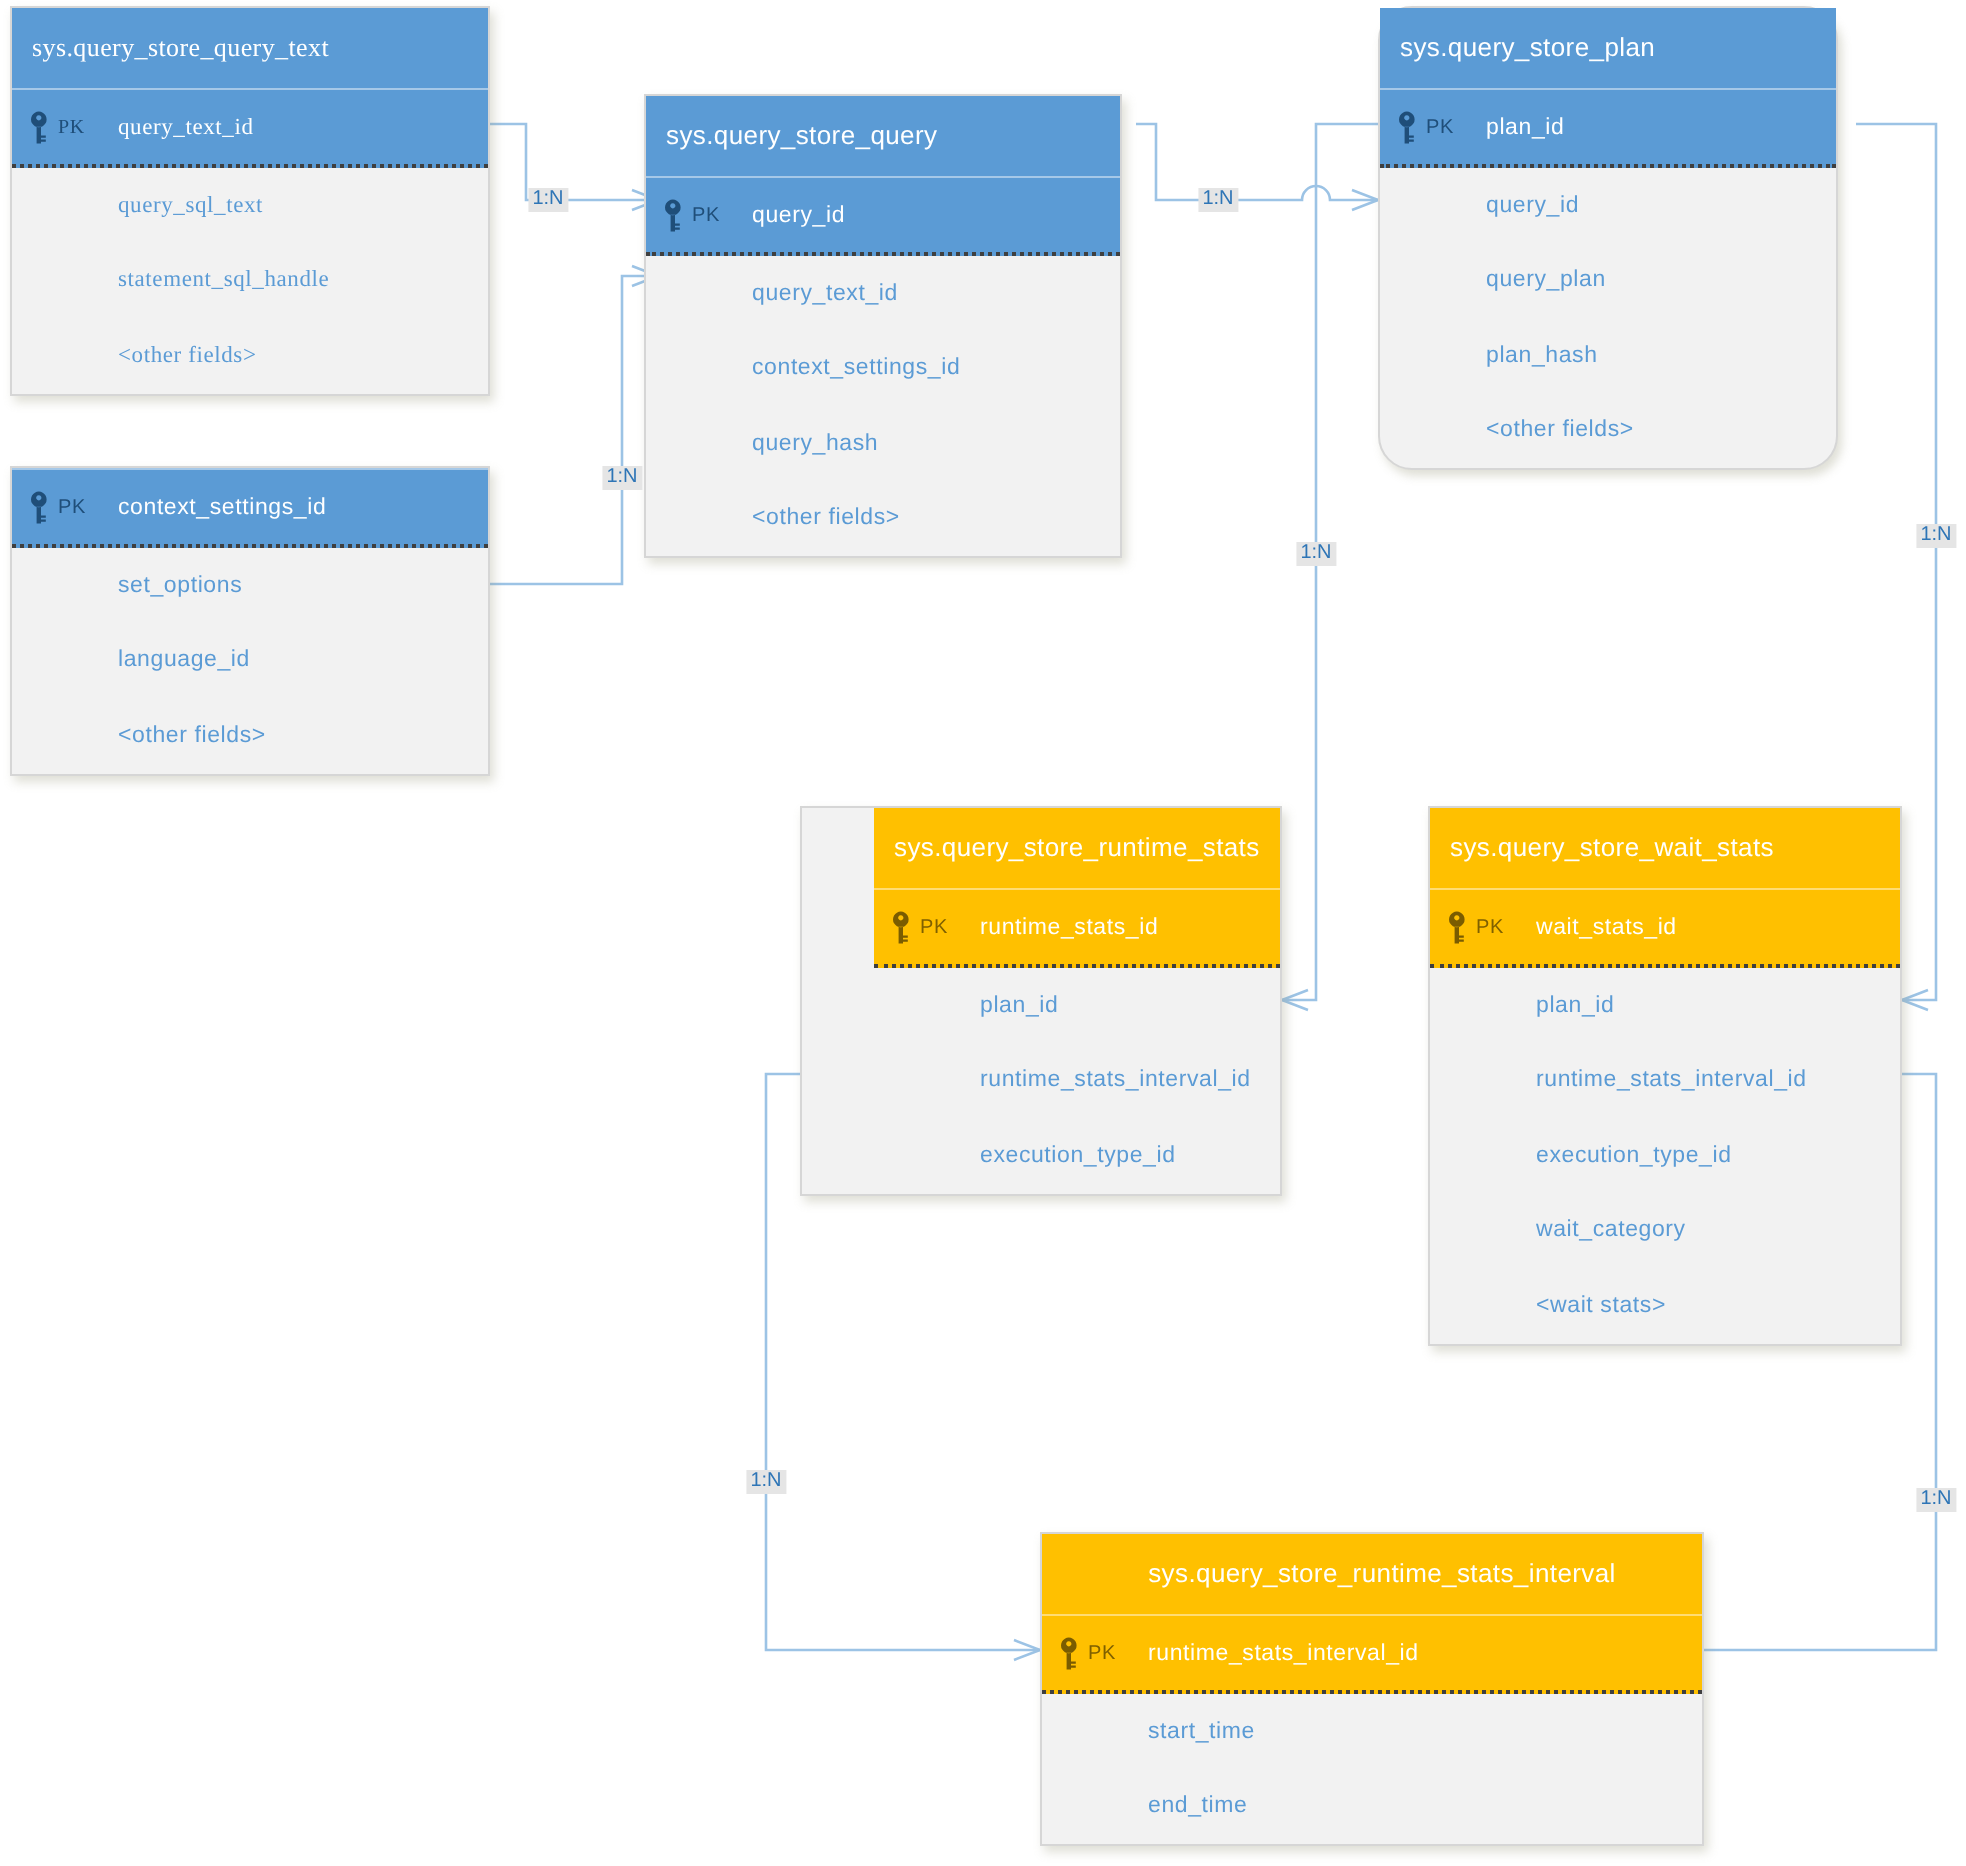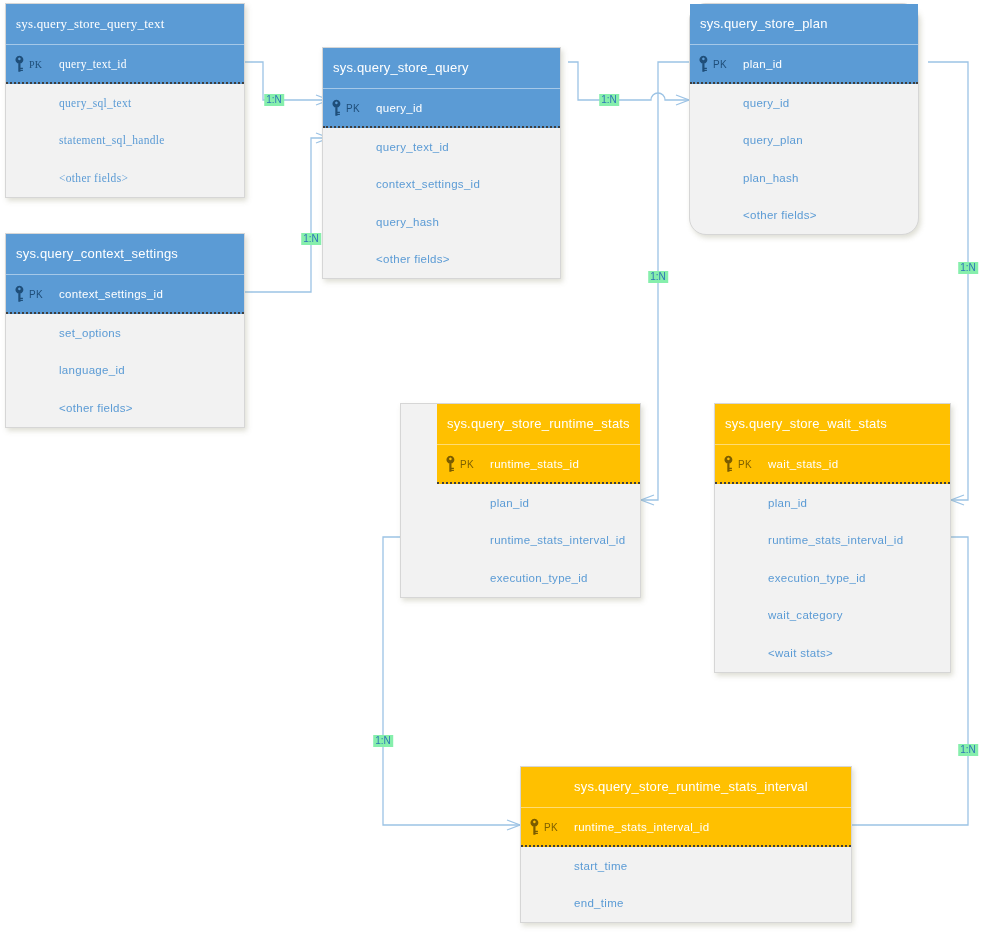--- a/index.html
+++ b/index.html
@@ -36,21 +36,21 @@
   .tbl.blue .keyicon{color:#1f4e79;}
   .tbl.orange .keyicon{color:#7a5c00;}
   .pklbl{
     position:absolute;left:23px;top:50%;transform:translateY(-50%);
     font-size:10px;letter-spacing:.3px;
   }
   .tbl.blue .pklbl{color:#1f4e79;}
   .tbl.orange .pklbl{color:#7f6000;}
   .card{
     position:absolute;transform:translate(-50%,-50%);
-    font-size:10px;line-height:12px;color:#2e75b6;background:#86efac;
+    font-size:10px;line-height:12px;color:#2e75b6;background:#e5e5e5;
     padding:0 2px;white-space:nowrap;
   }
 </style>
 </head>
 <body>
 
 <div id="canvas">
   <svg id="wires" xmlns="http://www.w3.org/2000/svg" viewBox="0 0 983 933">
       <path d="M245 62 L263 62 L263 100 L329 100" fill="none" stroke="#9cc3e5" stroke-width="1.3"></path>
       <path d="M316 105 L329 100 L316 95" fill="none" stroke="#9cc3e5" stroke-width="1.3"></path>
@@ -124,21 +124,20 @@
         <span class="fname">query_plan</span>
       </div>
       <div class="row">
         <span class="fname">plan_hash</span>
       </div>
       <div class="row">
         <span class="fname">&lt;other fields&gt;</span>
       </div>
     </div>
     <div class="tbl blue" style="left: 5px; top: 233px; width: 240px;">
-      <div class="title">sys.query_context_settings</div>
       <div class="pkrow">
         <svg class="keyicon" viewBox="0 0 13 17">
           <path fill="currentColor" fill-rule="evenodd" d="M5.4 .3a3.9 3.9 0 1 0 .01 0ZM5.4 2.1a1.3 1.3 0 1 1-.01 0ZM4.3 7.9h2.2v8.4h-2.2ZM6.5 12.3h2.4v1.1h-2.4ZM6.5 14.3h2.4v1.1h-2.4Z"></path>
         </svg>
         <span class="pklbl">PK</span>
         <span class="fname">context_settings_id</span>
       </div>
       <div class="row">
         <span class="fname">set_options</span>
       </div>

